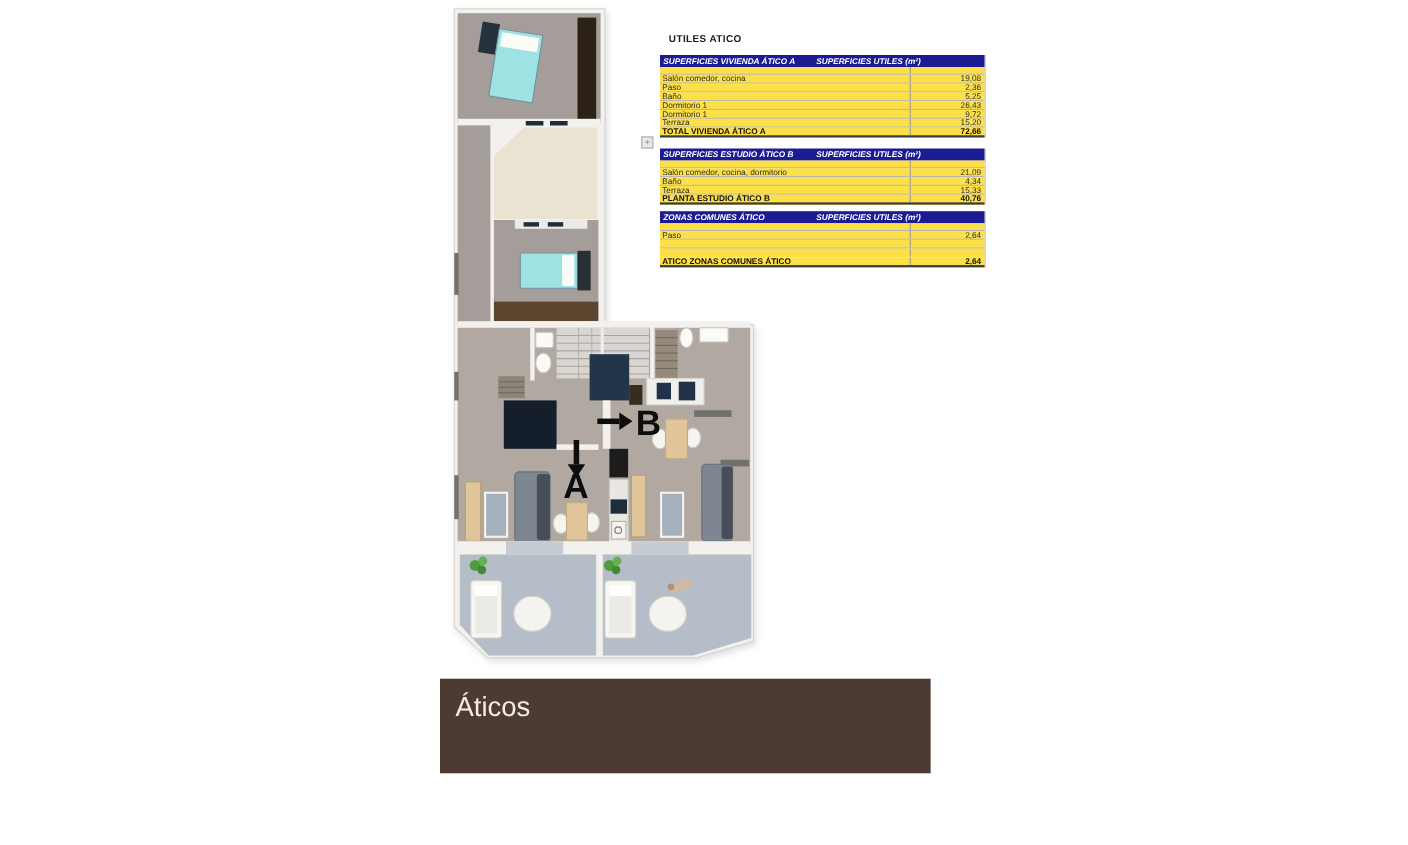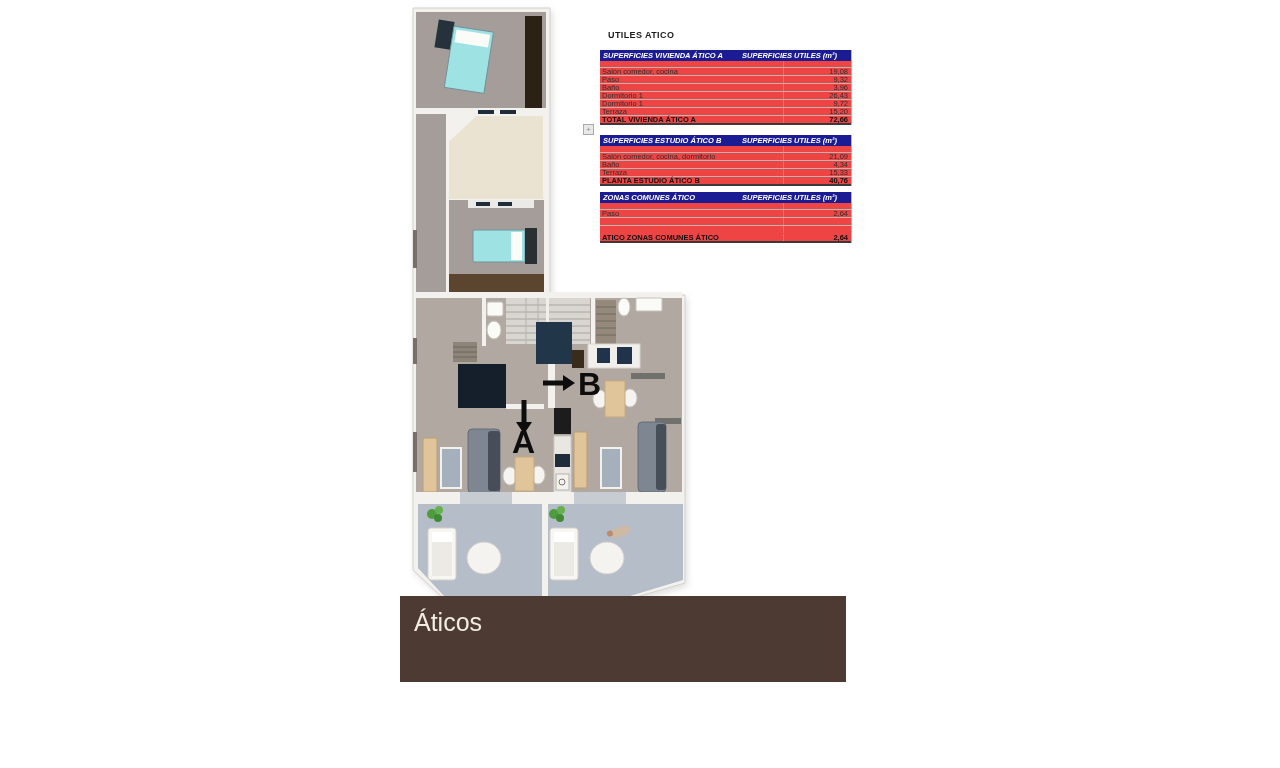--- a/index.html
+++ b/index.html
@@ -10,50 +10,50 @@
   }
   
   #plan-wrap{position:absolute;left:398px;top:2px;width:300px;height:615px;}
   svg text{font-family:"Liberation Sans",sans-serif;}
   
   #tables-panel{position:absolute;left:600px;top:28px;width:276px;}
   #plan-title{
     position:absolute;top:2px;left:8px;
     font-size:9px;font-weight:bold;color:#1a1a1a;letter-spacing:.4px;
   }
-  .tbl{position:absolute;left:0;width:252px;border-right:1px solid #b8b6b3;box-sizing:border-box;}
+  .tbl{position:absolute;left:0;width:296px;border-right:1px solid #b8b6b3;box-sizing:border-box;}
   #tbl-0{top:22px;} #tbl-1{top:107px;} #tbl-2{top:164px;}
   .thead{
     position:relative;height:11px;background:var(--table_header_bg,#1b1b94);
     color:var(--table_header_fg,#fff);font-size:7.5px;font-style:italic;font-weight:bold;
     line-height:11px;white-space:nowrap;overflow:hidden;
   }
   .th-left{position:absolute;left:3px;top:0;}
   .th-right{position:absolute;left:142px;top:0;text-align:center;}
   .trow{
     position:relative;height:7px;line-height:7.5px;font-size:7.5px;color:#2e2e2e;
-    background:#ef4444;border-bottom:1px solid #b8b6b3;white-space:nowrap;
+    background:#fde047;border-bottom:1px solid #b8b6b3;white-space:nowrap;
   }
   .trow .lbl{position:absolute;left:2px;top:0;}
   .trow .val{
     position:absolute;right:0;top:0;bottom:0;width:68px;box-sizing:border-box;
     border-left:1px solid #9a9a9a;text-align:right;padding-right:3px;
   }
   .trow.spacer{height:6px;}
   .trow.noline{border-bottom:1px solid transparent;}
   .trow.total{height:7px;font-weight:bold;color:#111;border-bottom:2px solid #3a3a3a;}
   
   #paste-artifact{
     position:absolute;left:583px;top:124px;width:9px;height:9px;
     border:1px solid #aaa;background:#e8e8e8;color:#888;
     font-size:8px;line-height:9px;text-align:center;
   }
   
   #banner{
-    position:absolute;left:400px;top:596px;width:446px;height:86px;
+    position:absolute;left:400px;top:617px;width:446px;height:86px;
     background:var(--banner_bg,#4d3a33);color:var(--banner_fg,#f2ede2);
     box-sizing:border-box;padding:11px 0 0 14px;
     font-size:25px;line-height:31px;font-weight:400;
   }
 </style>
 </head>
 <body>
 
 <div id="plan-wrap">
 <svg width="300" height="615" viewBox="0 0 300 615">
@@ -234,25 +234,25 @@
     <div class="trow spacer">
         <span class="lbl"></span>
         <span class="val"></span>
       </div>
     <div class="trow">
       <span class="lbl">Salón comedor, cocina</span>
       <span class="val">19,08</span>
     </div>
     <div class="trow">
       <span class="lbl">Paso</span>
-      <span class="val">9,32</span>
+      <span class="val">2,36</span>
     </div>
     <div class="trow">
       <span class="lbl">Baño</span>
-      <span class="val">3,96</span>
+      <span class="val">5,25</span>
     </div>
     <div class="trow">
       <span class="lbl">Dormitorio 1</span>
       <span class="val">26,43</span>
     </div>
     <div class="trow">
       <span class="lbl">Dormitorio 1</span>
       <span class="val">9,72</span>
     </div>
     <div class="trow">

